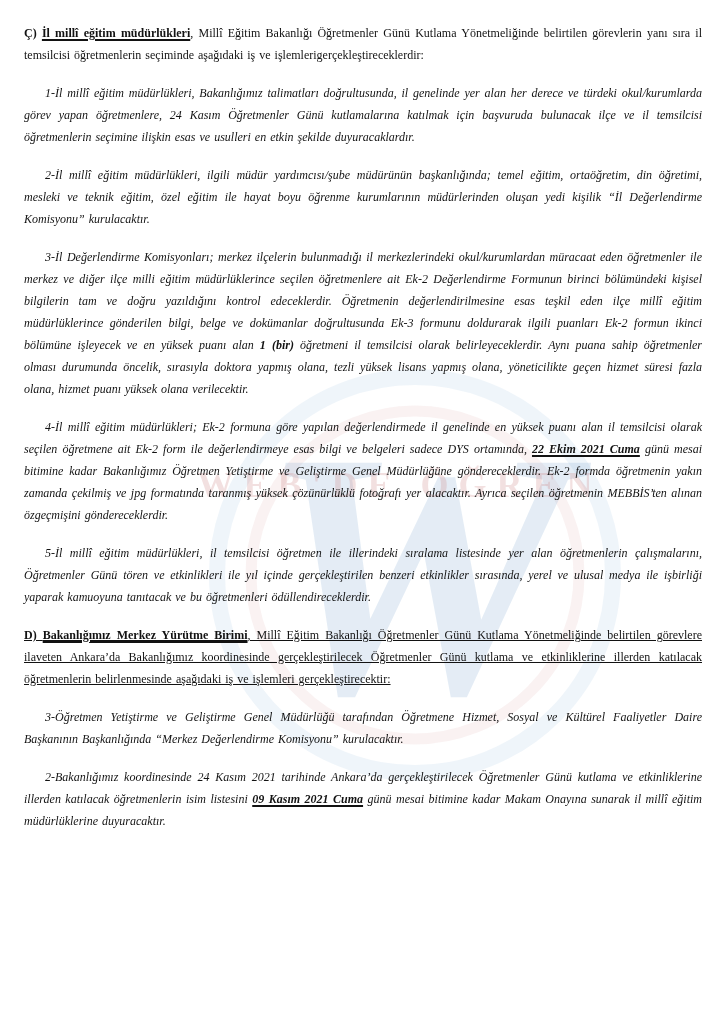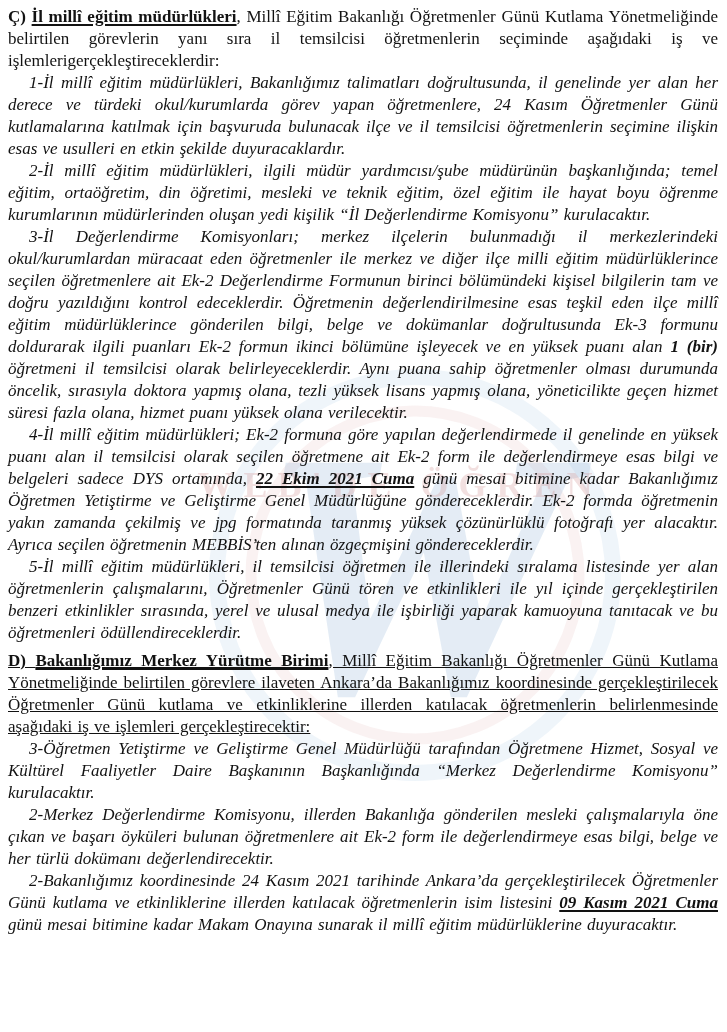--- a/index.html
+++ b/index.html
@@ -14,23 +14,23 @@
   .watermark {
     position: absolute; left: 0; top: 0; z-index: 0;
     pointer-events: none;
   }
   .page {
     position: absolute; left: 0; top: 0; right: 0; bottom: 0;
     padding: 6px 9px 0 8px;
     z-index: 1;
   }
   p.para {
-    margin: 0;
+    margin: 16px;
     text-align: justify;
-    font-size: 17px;
+    font-size: 12px;
     line-height: 22px;
     word-spacing: 1px;
   }
   p.para.indent { text-indent: 21px; font-style: italic; }
   p.para.space-before { margin-top: 6px; text-decoration: underline; }
   .b { font-weight: bold; }
   .u { text-decoration: underline; text-decoration-thickness: 2px; text-underline-offset: 2px; }
 </style>
 </head>
 <body>
@@ -45,16 +45,15 @@
 <div class="page">
   <div>
       <p class="para"><span class="b">Ç) </span><span class="b u">İl millî eğitim müdürlükleri</span><span>, Millî Eğitim Bakanlığı Öğretmenler Günü Kutlama Yönetmeliğinde belirtilen görevlerin yanı sıra il temsilcisi öğretmenlerin seçiminde aşağıdaki iş ve işlemlerigerçekleştireceklerdir:</span></p>
       <p class="para indent"><span>1-İl millî eğitim müdürlükleri, Bakanlığımız talimatları doğrultusunda, il genelinde yer alan her derece ve türdeki okul/kurumlarda görev yapan öğretmenlere, 24 Kasım Öğretmenler Günü kutlamalarına katılmak için başvuruda bulunacak ilçe ve il temsilcisi öğretmenlerin seçimine ilişkin esas ve usulleri en etkin şekilde duyuracaklardır.</span></p>
       <p class="para indent"><span>2-İl millî eğitim müdürlükleri, ilgili müdür yardımcısı/şube müdürünün başkanlığında; temel eğitim, ortaöğretim, din öğretimi, mesleki ve teknik eğitim, özel eğitim ile hayat boyu öğrenme kurumlarının müdürlerinden oluşan yedi kişilik “İl Değerlendirme Komisyonu” kurulacaktır.</span></p>
       <p class="para indent"><span>3-İl Değerlendirme Komisyonları; merkez ilçelerin bulunmadığı il merkezlerindeki okul/kurumlardan müracaat eden öğretmenler ile merkez ve diğer ilçe milli eğitim müdürlüklerince seçilen öğretmenlere ait Ek-2 Değerlendirme Formunun birinci bölümündeki kişisel bilgilerin tam ve doğru yazıldığını kontrol edeceklerdir. Öğretmenin değerlendirilmesine esas teşkil eden ilçe millî eğitim müdürlüklerince gönderilen bilgi, belge ve dokümanlar doğrultusunda Ek-3 formunu doldurarak ilgili puanları Ek-2 formun ikinci bölümüne işleyecek ve en yüksek puanı alan </span><span class="b">1 (bir)</span><span> öğretmeni il temsilcisi olarak belirleyeceklerdir. Aynı puana sahip öğretmenler olması durumunda öncelik, sırasıyla doktora yapmış olana, tezli yüksek lisans yapmış olana, yöneticilikte geçen hizmet süresi fazla olana, hizmet puanı yüksek olana verilecektir.</span></p>
       <p class="para indent"><span>4-İl millî eğitim müdürlükleri; Ek-2 formuna göre yapılan değerlendirmede il genelinde en yüksek puanı alan il temsilcisi olarak seçilen öğretmene ait Ek-2 form ile değerlendirmeye esas bilgi ve belgeleri sadece DYS ortamında, </span><span class="b u">22 Ekim 2021 Cuma</span><span> günü mesai bitimine kadar Bakanlığımız Öğretmen Yetiştirme ve Geliştirme Genel Müdürlüğüne göndereceklerdir. Ek-2 formda öğretmenin yakın zamanda çekilmiş ve jpg formatında taranmış yüksek çözünürlüklü fotoğrafı yer alacaktır. Ayrıca seçilen öğretmenin MEBBİS’ten alınan özgeçmişini göndereceklerdir.</span></p>
       <p class="para indent"><span>5-İl millî eğitim müdürlükleri, il temsilcisi öğretmen ile illerindeki sıralama listesinde yer alan öğretmenlerin çalışmalarını, Öğretmenler Günü tören ve etkinlikleri ile yıl içinde gerçekleştirilen benzeri etkinlikler sırasında, yerel ve ulusal medya ile işbirliği yaparak kamuoyuna tanıtacak ve bu öğretmenleri ödüllendireceklerdir.</span></p>
       <p class="para space-before"><span class="b">D) </span><span class="b u">Bakanlığımız Merkez Yürütme Birimi</span><span>, Millî Eğitim Bakanlığı Öğretmenler Günü Kutlama Yönetmeliğinde belirtilen görevlere ilaveten Ankara’da Bakanlığımız koordinesinde gerçekleştirilecek Öğretmenler Günü kutlama ve etkinliklerine illerden katılacak öğretmenlerin belirlenmesinde aşağıdaki iş ve işlemleri gerçekleştirecektir:</span></p>
       <p class="para indent"><span>3-Öğretmen Yetiştirme ve Geliştirme Genel Müdürlüğü tarafından Öğretmene Hizmet, Sosyal ve Kültürel Faaliyetler Daire Başkanının Başkanlığında “Merkez Değerlendirme Komisyonu” kurulacaktır.</span></p>
-      <p class="para indent"><span>2-Merkez Değerlendirme Komisyonu, illerden Bakanlığa gönderilen mesleki çalışmalarıyla öne çıkan ve başarı öyküleri bulunan öğretmenlere ait Ek-2 form ile değerlendirmeye esas bilgi, belge ve her türlü dokümanı değerlendirecektir.</span></p>
       <p class="para indent"><span>2-Bakanlığımız koordinesinde 24 Kasım 2021 tarihinde Ankara’da gerçekleştirilecek Öğretmenler Günü kutlama ve etkinliklerine illerden katılacak öğretmenlerin isim listesini </span><span class="b u">09 Kasım 2021 Cuma</span><span> günü mesai bitimine kadar Makam Onayına sunarak il millî eğitim müdürlüklerine duyuracaktır.</span></p>
     </div>
 </div>
 
 </body></html>

